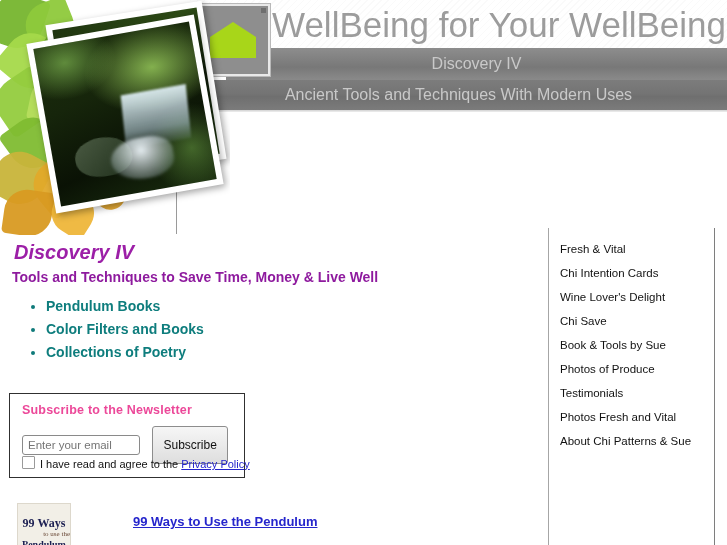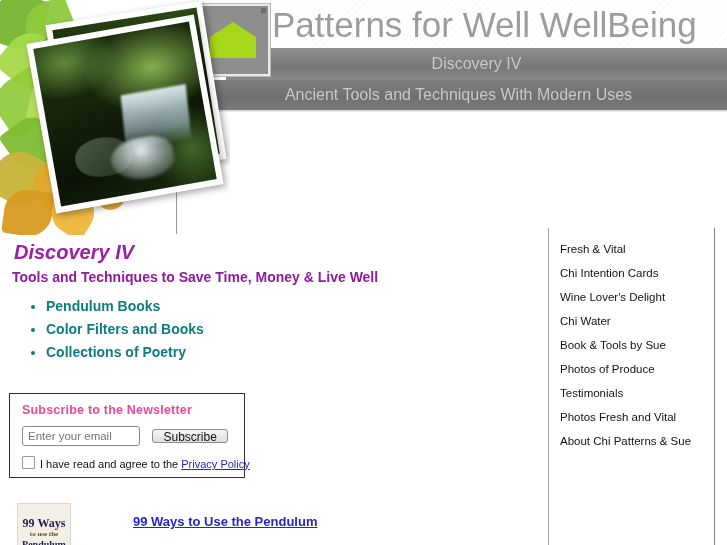--- a/index.html
+++ b/index.html
@@ -285,21 +285,21 @@
     background: #fff;
     font-size: 11.5px;
     color: #555;
     padding: 0 5px;
     box-sizing: border-box;
     font-family: "Liberation Sans", sans-serif;
     vertical-align: middle;
   }
   .sub-btn {
     margin-left: 8px;
-    height: 14px;
+    height: 38px;
     padding: 0 10px;
     border: 1px solid #8d8d8d;
     border-radius: 3px;
     background: linear-gradient(to bottom, #f6f6f6, #dedede);
     font-size: 12px;
     color: #101010;
     cursor: pointer;
     font-family: "Liberation Sans", sans-serif;
     vertical-align: middle;
   }
@@ -341,21 +341,21 @@
     width: 52px;
     height: 42px;
     background: #f2efe7;
     border: 1px solid #ddd8cc;
     overflow: hidden;
     text-align: center;
     font-family: "Liberation Serif", serif;
     color: #1c1f52;
   }
   .pc-l1 { font-size: 12px; font-weight: bold; line-height: 14px; margin-top: 12px; }
-  .pc-l2 { font-size: 7px; font-weight: bold; line-height: 9px; color: #6b4a38; }
+  .pc-l2 { font-size: 7px; font-weight: normal; line-height: 9px; color: #6b4a38; text-align: right; }
   .pc-l3 { font-size: 10px; font-weight: bold; line-height: 12px; }
   .promo-link {
     position: absolute;
     left: 133px;
     top: 14px;
     font-size: 13px;
     font-weight: bold;
     color: #2525cc;
     text-decoration: underline;
     font-family: "Liberation Sans", sans-serif;
@@ -388,21 +388,21 @@
   .side-list { margin-top: 9px; }
 </style>
 </head>
 <body>
 
 <div id="page">
 
   <div class="header">
     <div class="header-texture"></div>
 
-    <div class="site-title">Patterns for Well WellBeing</div>
+    <div class="site-title">WellBeing for Your WellBeing</div>
 
     <div class="bar bar-upper">Discovery IV</div>
     <div class="bar bar-lower">Ancient Tools and Techniques With Modern Uses</div>
     <div class="bar-lower-shadow"></div>
 
     <div class="logo-box">
       <div class="logo-pent"></div>
     </div>
   </div>
 
@@ -474,21 +474,21 @@
       </div>
       <a href="#" class="promo-link">99 Ways to Use the Pendulum</a>
     </div>
   </div>
 
   <div class="sidebar">
     <div class="side-list">
       <a href="#" class="side-item">Fresh &amp; Vital</a>
       <a href="#" class="side-item">Chi Intention Cards</a>
       <a href="#" class="side-item">Wine Lover's Delight</a>
-      <a href="#" class="side-item">Chi Water</a>
+      <a href="#" class="side-item">Chi Save</a>
       <a href="#" class="side-item">Book &amp; Tools by Sue</a>
       <a href="#" class="side-item">Photos of Produce</a>
       <a href="#" class="side-item">Testimonials</a>
       <a href="#" class="side-item">Photos Fresh and Vital</a>
       <a href="#" class="side-item">About Chi Patterns &amp; Sue</a>
     </div>
   </div>
 
 </div>
 

